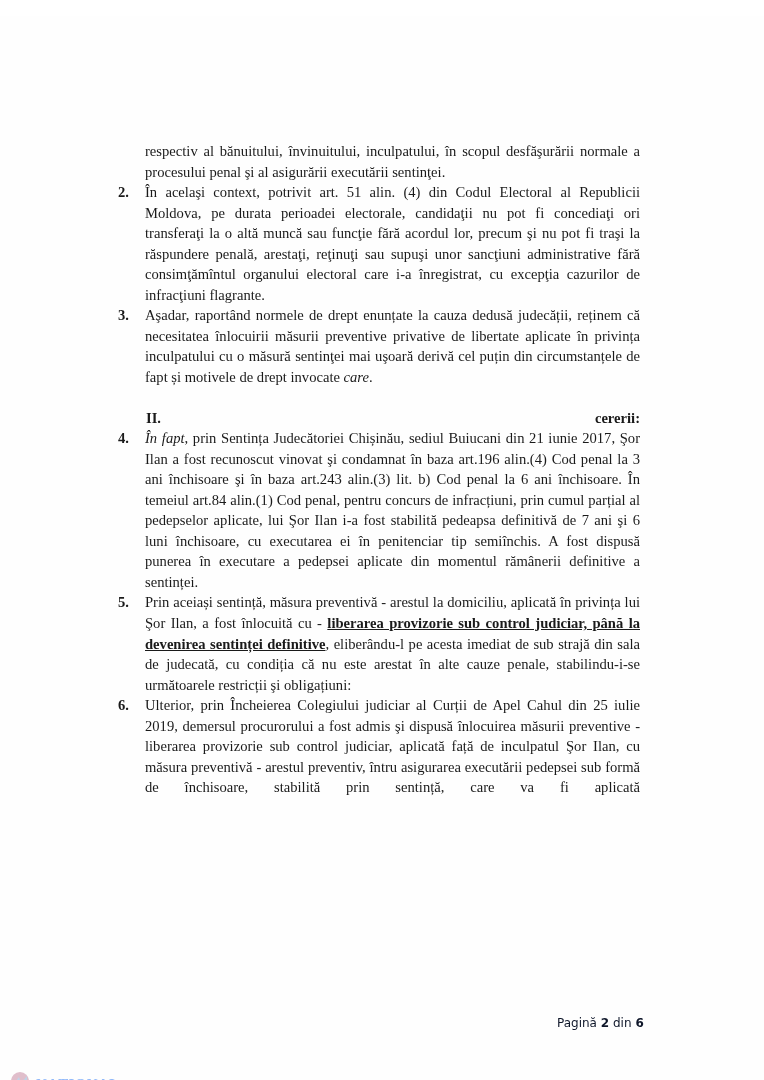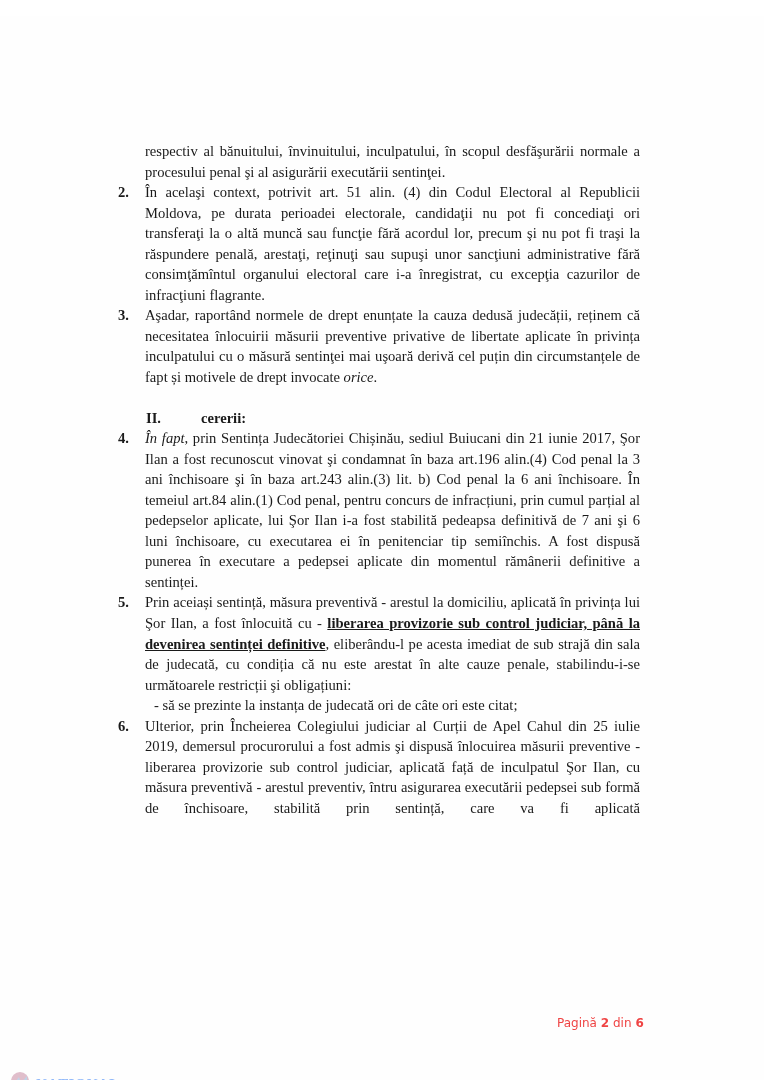--- a/index.html
+++ b/index.html
@@ -12,28 +12,28 @@
     }
     .para { position: relative; padding-left: 27px; }
     .para.cont { padding-left: 27px; }
     .num { position: absolute; left: 0; top: 0; font-weight: bold; }
     .heading {
       position: relative; font-weight: bold; margin-top: 20px;
       text-align: center; padding-left: 27px;
     }
     .heading .roman { position: absolute; left: 28px; top: 0; text-align: center; }
     .heading .line1 { display: block; padding-left: 56px; text-align: right; }
-    .heading .line2 { display: block; text-align: left; padding-left: 56px; }
+    .heading .line2 { display: block; text-align: right; padding-left: 56px; }
     .dash-list { padding-left: 36px; }
     .dash-item { padding-left: 9px; text-indent: -9px; }
     .bu { font-weight: bold; text-decoration: underline; }
     i { font-style: italic; }
     .footer {
       position: absolute; left: 557px; top: 1000px;
-      font-family: "DejaVu Sans", "Liberation Sans", sans-serif; font-size: 12px; color: #ef4444;
+      font-family: "DejaVu Sans", "Liberation Sans", sans-serif; font-size: 12px; color: #0f172a;
     }
     .footer b { font-weight: bold; }
     .watermark {
       position: absolute; left: 10px; top: 1052px; display: flex; align-items: center; gap: 6px;
       opacity: 0.55;
     }
     .wm-logo { width: 20px; height: 20px; }
     .wm-text {
       font-family: Liberation Serif, serif; font-weight: bold;
       font-size: 15px; letter-spacing: 0.3px; color: #3b82f6; margin-top: 8px;
@@ -47,39 +47,38 @@
 
     <p class="para cont">respectiv al bănuitului, învinuitului, inculpatului, în scopul desfăşurării normale a procesului penal şi al asigurării executării sentinţei.</p>
 
     <p class="para">
       <span class="num">2.</span>
       <span>În acelaşi context, potrivit art. 51 alin. (4) din Codul Electoral al Republicii Moldova,  pe durata perioadei electorale, candidaţii nu pot fi concediaţi ori transferaţi la o altă muncă sau funcţie fără acordul lor, precum şi nu pot fi traşi la răspundere penală, arestaţi, reţinuţi sau supuşi unor sancţiuni administrative fără consimţămîntul organului electoral care i-a înregistrat, cu excepţia cazurilor de infracţiuni flagrante.</span>
     </p>
 
     <p class="para">
       <span class="num">3.</span>
-      <span>Aşadar, raportând normele de drept enunțate la cauza dedusă judecății, reținem că necesitatea înlocuirii măsurii preventive privative de libertate aplicate în privința inculpatului cu o măsură sentinţei mai uşoară derivă cel puțin din circumstanțele de fapt și motivele de drept invocate </span><i>orice</i><span>.</span>
+      <span>Aşadar, raportând normele de drept enunțate la cauza dedusă judecății, reținem că necesitatea înlocuirii măsurii preventive privative de libertate aplicate în privința inculpatului cu o măsură sentinţei mai uşoară derivă cel puțin din circumstanțele de fapt și motivele de drept invocate </span><i>care</i><span>.</span>
     </p>
 
     <div class="heading">
       <span class="roman">II.</span>
       <span class="line2">cererii:</span>
     </div>
 
     <p class="para">
       <span class="num">4.</span>
       <i>În fapt</i><span>, prin Sentința Judecătoriei Chișinău, sediul Buiucani din 21 iunie 2017, Şor Ilan a fost recunoscut vinovat şi condamnat în baza art.196 alin.(4) Cod penal la 3 ani închisoare şi în baza art.243 alin.(3) lit. b) Cod penal la 6 ani închisoare. În temeiul art.84 alin.(1) Cod penal, pentru concurs de infracțiuni, prin cumul parțial al pedepselor aplicate, lui Şor Ilan i-a fost stabilită pedeapsa definitivă de 7 ani şi 6 luni închisoare, cu executarea ei în penitenciar tip semiînchis. A fost dispusă punerea în executare a pedepsei aplicate din momentul rămânerii definitive a sentinței.</span>
     </p>
 
     <div class="para">
       <span class="num">5.</span>
       <span>Prin aceiași sentință, măsura preventivă - arestul la domiciliu, aplicată în privința lui Şor Ilan, a fost înlocuită cu - </span><span class="bu">liberarea provizorie sub control judiciar, până la devenirea sentinței definitive</span><span>, eliberându-l pe acesta imediat de sub strajă din sala de judecată, cu condiția că nu este arestat în alte cauze penale, stabilindu-i-se următoarele restricții şi obligațiuni:</span>
     </div>
     <div class="dash-list">
-      <p class="dash-item">- să se prezinte la instanța de judecată ori de câte ori este citat;</p>
     </div>
 
     <p class="para" style="text-align-last: justify;">
       <span class="num">6.</span>
       <span>Ulterior, prin Încheierea Colegiului judiciar al Curții de Apel Cahul din 25 iulie 2019, demersul procurorului a fost admis şi dispusă înlocuirea măsurii preventive - liberarea provizorie sub control judiciar, aplicată față de inculpatul Şor Ilan, cu măsura preventivă - arestul preventiv, întru asigurarea executării pedepsei sub formă de închisoare, stabilită prin sentință, care va fi aplicată</span>
     </p>
   </div>
 
   <div class="footer">
     <span>Pagină</span>

